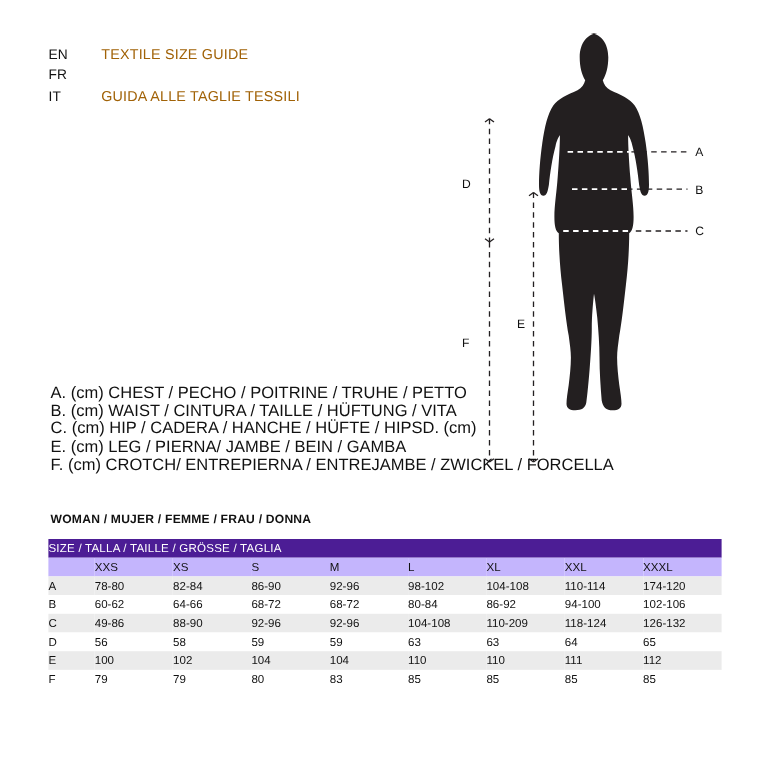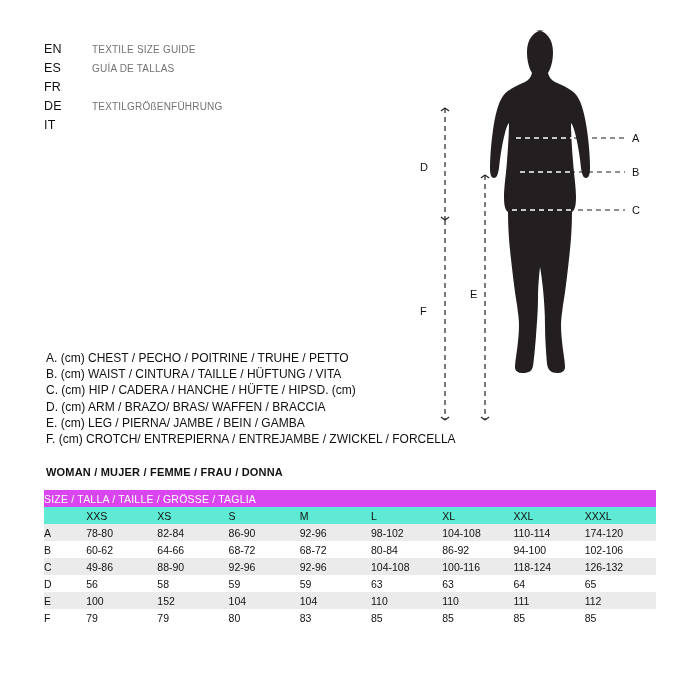--- a/index.html
+++ b/index.html
@@ -35,35 +35,35 @@
     align-items: baseline;
     height: 19px;
   }
   .title-lang {
     width: 48px;
     font-size: 12.5px;
     letter-spacing: 0.2px;
     color: #111;
   }
   .title-text {
-    font-size: 10px;
+    font-size: 13px;
     letter-spacing: 0.2px;
-    color: #737373;
+    color: #a16207;
     white-space: nowrap;
   }
 
   
   .legend {
     position: absolute;
     left: 46px;
     top: 350px;
     width: 430px;
   }
   .legend-line {
-    font-size: 12px;
+    font-size: 15px;
     line-height: 16.2px;
     color: #111;
     white-space: nowrap;
   }
 
   .woman-label {
     position: absolute;
     left: 46px;
     top: 466px;
     font-size: 11px;
@@ -95,29 +95,29 @@
     font-size: 10.5px;
     color: #111;
   }
   table.size-table td, table.size-table th {
     padding: 0;
     height: 17px;
     text-align: left;
     font-weight: normal;
   }
   .row-header td {
-    background: #d946ef;
+    background: #4c1d95;
     color: #ffffff;
     font-size: 10.5px;
     padding-left: 6px;
     height: 17px;
     letter-spacing: 0.2px;
   }
   .row-cols td {
-    background: #5eead4;
+    background: #c4b5fd;
     padding-left: 6px;
     height: 18px;
   }
   .row-data td {
     padding-left: 6px;
     height: 18px;
   }
   .row-shade td { background: #ebebeb; }
   .row-plain td { background: #ffffff; }
   .col-label { width: 42px; }
@@ -127,32 +127,25 @@
 <body>
 
 <div class="page">
 
   <div class="title-block">
     <div class="title-row">
       <span class="title-lang">EN</span>
       <span class="title-text">TEXTILE SIZE GUIDE</span>
     </div>
     <div class="title-row">
-      <span class="title-lang">ES</span>
-      <span class="title-text">GUÍA DE TALLAS</span>
-    </div>
-    <div class="title-row">
       <span class="title-lang">FR</span>
     </div>
     <div class="title-row">
-      <span class="title-lang">DE</span>
-      <span class="title-text">TEXTILGRÖßENFÜHRUNG</span>
-    </div>
-    <div class="title-row">
       <span class="title-lang">IT</span>
+      <span class="title-text">GUIDA ALLE TAGLIE TESSILI</span>
     </div>
   </div>
 
   <div class="figure-area">
     <svg class="figure-svg" width="290" height="430" viewBox="0 0 290 430" xmlns="http://www.w3.org/2000/svg">
 
       <g fill="#231f20">
         <path d="M145 10
                  c-11 0 -18 9 -18 22
                  c0 9 2 16 5 21
@@ -246,21 +239,20 @@
       <text x="20" y="151" font-family="Liberation Sans, sans-serif" font-size="11" fill="#111">D</text>
       <text x="70" y="278" font-family="Liberation Sans, sans-serif" font-size="11" fill="#111">E</text>
       <text x="20" y="295" font-family="Liberation Sans, sans-serif" font-size="11" fill="#111">F</text>
     </svg>
   </div>
 
   <div class="legend">
     <div class="legend-line">A. (cm) CHEST / PECHO / POITRINE / TRUHE / PETTO</div>
     <div class="legend-line">B. (cm) WAIST / CINTURA / TAILLE / HÜFTUNG / VITA</div>
     <div class="legend-line">C. (cm) HIP / CADERA / HANCHE / HÜFTE / HIPSD. (cm)</div>
-    <div class="legend-line">D. (cm) ARM / BRAZO/ BRAS/ WAFFEN / BRACCIA</div>
     <div class="legend-line">E. (cm) LEG / PIERNA/ JAMBE / BEIN / GAMBA</div>
     <div class="legend-line">F. (cm) CROTCH/ ENTREPIERNA / ENTREJAMBE / ZWICKEL / FORCELLA</div>
   </div>
 
   <div class="woman-label">WOMAN / MUJER / FEMME / FRAU / DONNA</div>
 
   <div class="table-wrap">
     <table class="size-table">
       <tbody>
         <tr class="row-header">
@@ -302,41 +294,41 @@
           <td>102-106</td>
         </tr>
 
         <tr class="row-data row-shade">
           <td class="col-label">C</td>
           <td>49-86</td>
           <td>88-90</td>
           <td>92-96</td>
           <td>92-96</td>
           <td>104-108</td>
-          <td>100-116</td>
+          <td>110-209</td>
           <td>118-124</td>
           <td>126-132</td>
         </tr>
 
         <tr class="row-data row-plain">
           <td class="col-label">D</td>
           <td>56</td>
           <td>58</td>
           <td>59</td>
           <td>59</td>
           <td>63</td>
           <td>63</td>
           <td>64</td>
           <td>65</td>
         </tr>
 
         <tr class="row-data row-shade">
           <td class="col-label">E</td>
           <td>100</td>
-          <td>152</td>
+          <td>102</td>
           <td>104</td>
           <td>104</td>
           <td>110</td>
           <td>110</td>
           <td>111</td>
           <td>112</td>
         </tr>
 
         <tr class="row-data row-plain">
           <td class="col-label">F</td>

